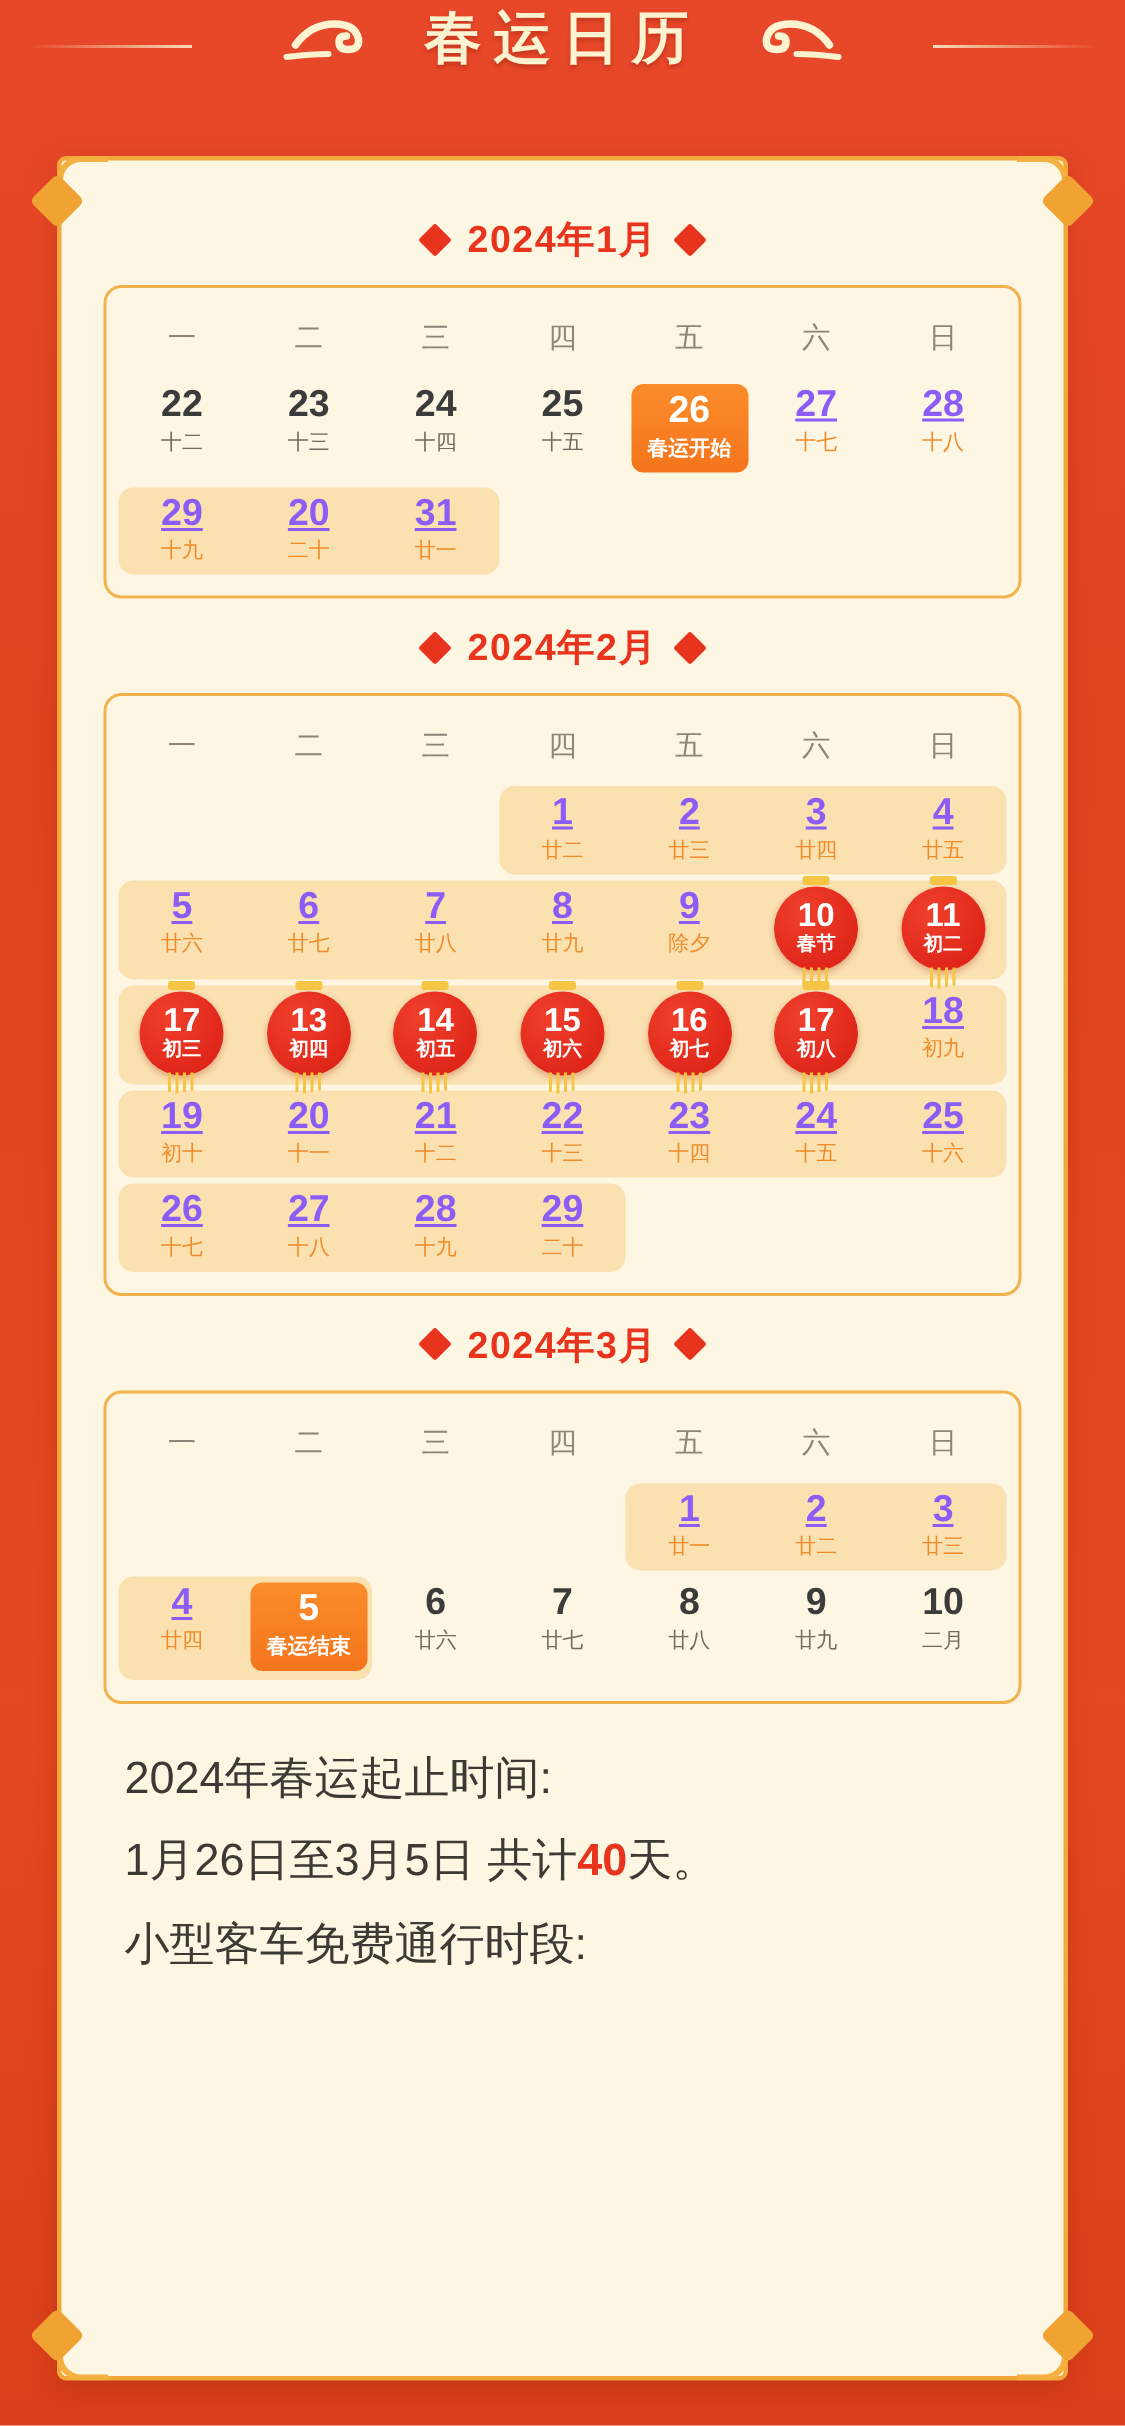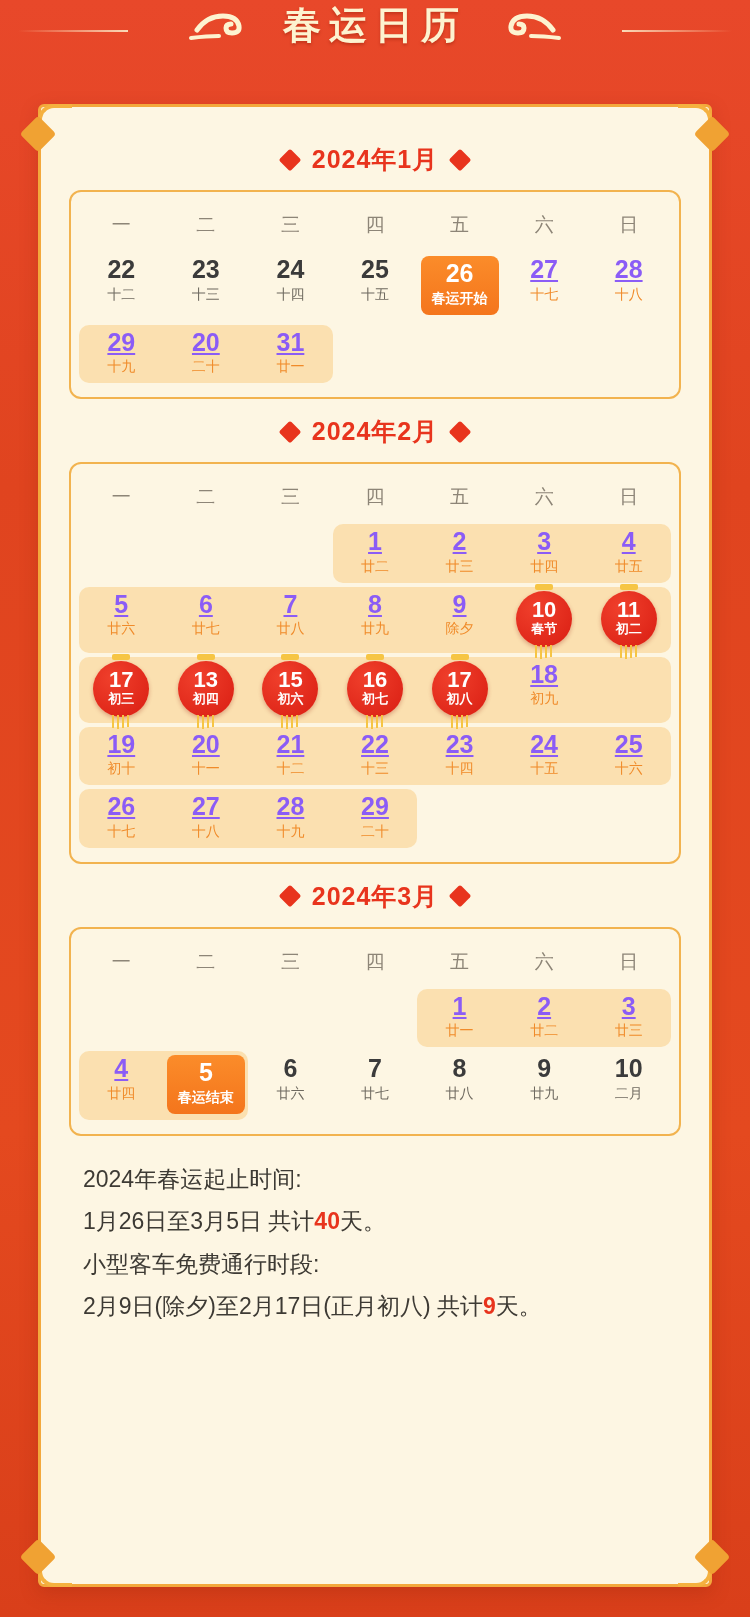--- a/index.html
+++ b/index.html
@@ -188,21 +188,21 @@
     position: absolute;
     top: -7px; left: 50%; transform: translateX(-50%);
     width: 18px; height: 6px; border-radius: 2px;
     background: #f6c544;
   }
 
   
   .note {
     padding: 22px 14px 0 14px;
     color: #3d3a34;
-    font-size: 23px;
+    font-size: 30px;
     line-height: 1.85;
   }
   .note .hl { color: #e8341d; font-weight: bold; }
 </style>
 </head>
 <body>
 
 <div class="header">
   <div class="hdr-line left"></div>
   <div class="hdr-line right"></div>
@@ -453,20 +453,31 @@
                     <span class="l">初四</span>
                   </span><span class="tassel">
                     <i></i>
                     <i></i>
                     <i></i>
                     <i></i>
                   </span></span></div>
             </div>
             <div class="cell">
               <div class="cell-inner"><span class="lantern"><span class="cap"></span><span class="chip-circle">
+                    <span class="d">14</span>
+                    <span class="l">初五</span>
+                  </span><span class="tassel">
+                    <i></i>
+                    <i></i>
+                    <i></i>
+                    <i></i>
+                  </span></span></div>
+            </div>
+            <div class="cell">
+              <div class="cell-inner"><span class="lantern"><span class="cap"></span><span class="chip-circle">
                     <span class="d">15</span>
                     <span class="l">初六</span>
                   </span><span class="tassel">
                     <i></i>
                     <i></i>
                     <i></i>
                     <i></i>
                   </span></span></div>
             </div>
             <div class="cell">
@@ -675,17 +686,14 @@
         </div>
       </div>
     </div>
 
   <div class="note">
     <div>2024年春运起止时间:</div>
     <div>
       <span>1月26日至3月5日 共计</span><span class="hl">40</span><span>天。</span>
     </div>
     <div>小型客车免费通行时段:</div>
-    <div>
-      <span>2月9日(除夕)至2月17日(正月初八) 共计</span><span class="hl">9</span><span>天。</span>
-    </div>
   </div>
 </div>
 
 </body></html>

